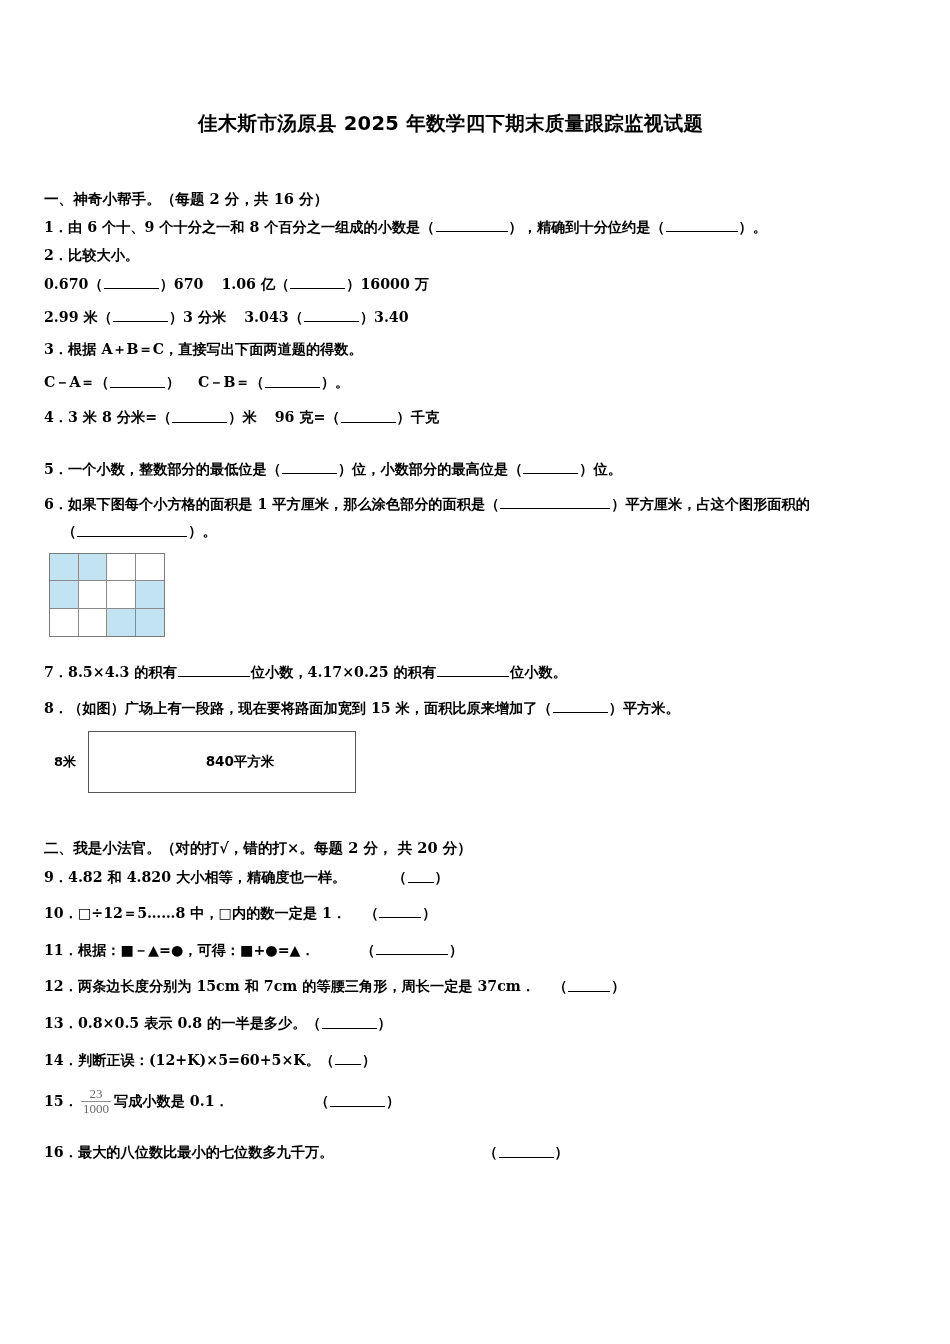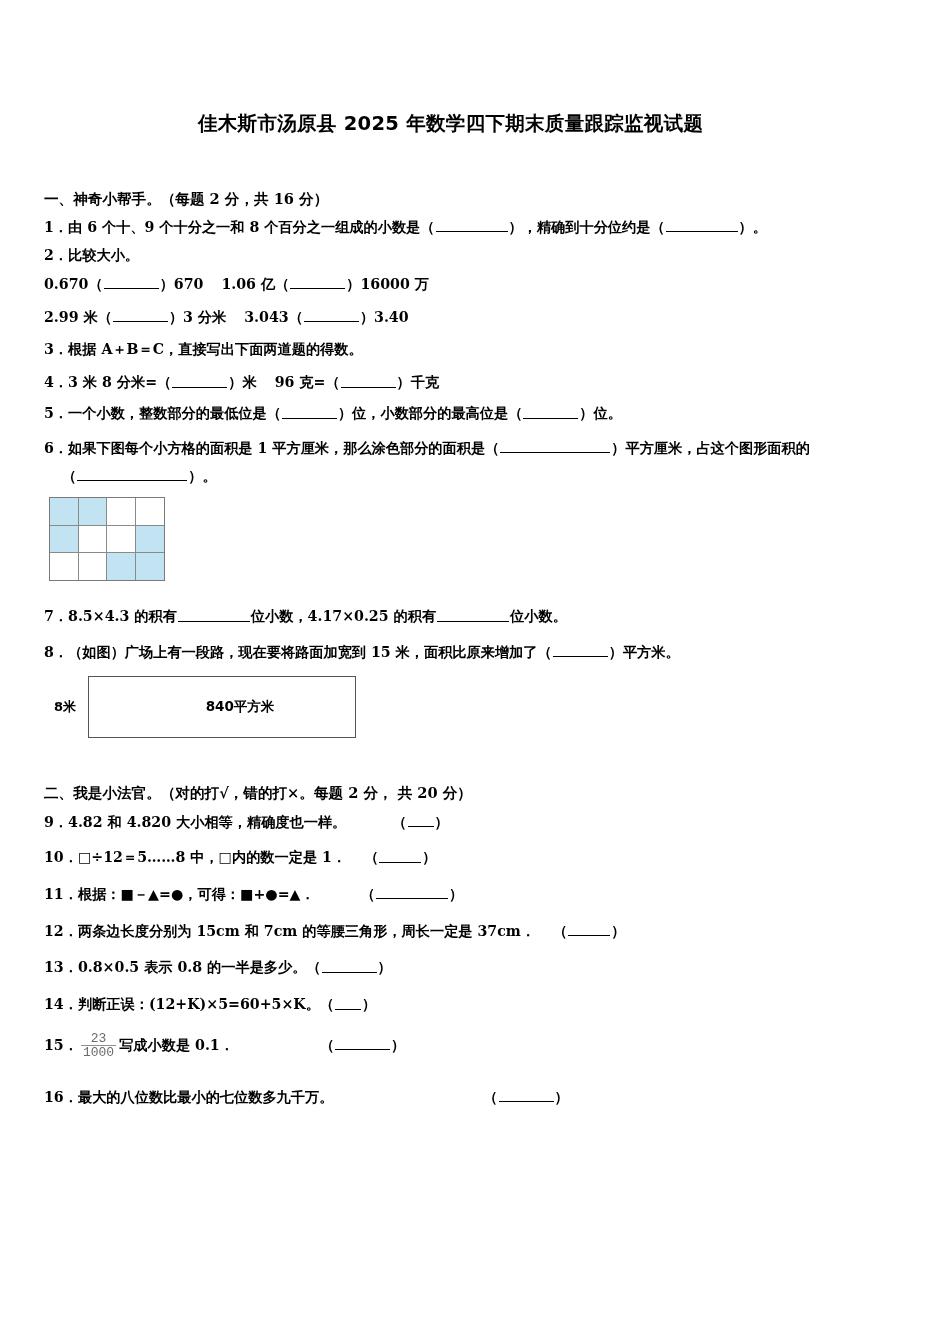--- a/index.html
+++ b/index.html
@@ -111,21 +111,21 @@
     font-family: "DejaVu Sans", "Liberation Sans", sans-serif;
     font-weight: bold;
     font-size: 13.5px;
   }
 
   
   .frac {
     display: inline-block;
     vertical-align: -0.45em;
     text-align: center;
-    font-family: Liberation Mono, monospace;
+    font-family: Liberation Serif, serif;
     font-weight: normal;
     color: #6b6b6b;
     margin: 0 3px;
   }
   .frac .num {
     display: block;
     font-size: 13px;
     line-height: 1.05;
     border-bottom: 1.2px solid #8d8d8d;
     padding: 0 2px;
@@ -166,22 +166,25 @@
     </div>
 
     <div class="line" style="margin-bottom:18px;">
       <span>2.99 米（</span><span class="blank b-md"></span><span>）3 分米</span><span class="gap-sm"></span><span>3.043（</span><span class="blank b-md"></span><span>）3.40</span>
     </div>
 
     <div class="line" style="margin-bottom:18px;">
       <span>3．</span><span>根据 A＋B＝C，直接写出下面两道题的得数。</span>
     </div>
 
-
-    <div class="line" style="margin-bottom:15px;">
+    <div class="line" style="margin-bottom:19px;">
+      <span>C－A＝（</span><span class="blank b-md"></span><span>）</span><span class="gap-sm"></span><span>C－B＝（</span><span class="blank b-md"></span><span>）。</span>
+    </div>
+
+    <div class="line" style="margin-bottom:36px;">
       <span>4．</span><span>3 米 8 分米=（</span><span class="blank b-md"></span><span>）米</span><span class="gap-sm"></span><span>96 克=（</span><span class="blank b-md"></span><span>）千克</span>
     </div>
 
     <div class="line" style="margin-bottom:19px;">
       <span>5．</span><span>一个小数，整数部分的最低位是（</span><span class="blank b-md"></span><span>）位，小数部分的最高位是（</span><span class="blank b-md"></span><span>）位。</span>
     </div>
 
     <div class="line" style="margin-bottom:12px;">
       <span>6．</span><span>如果下图每个小方格的面积是 1 平方厘米，那么涂色部分的面积是（</span><span class="blank b-xxl"></span><span>）平方厘米，占这个图形面积的</span>
     </div>

